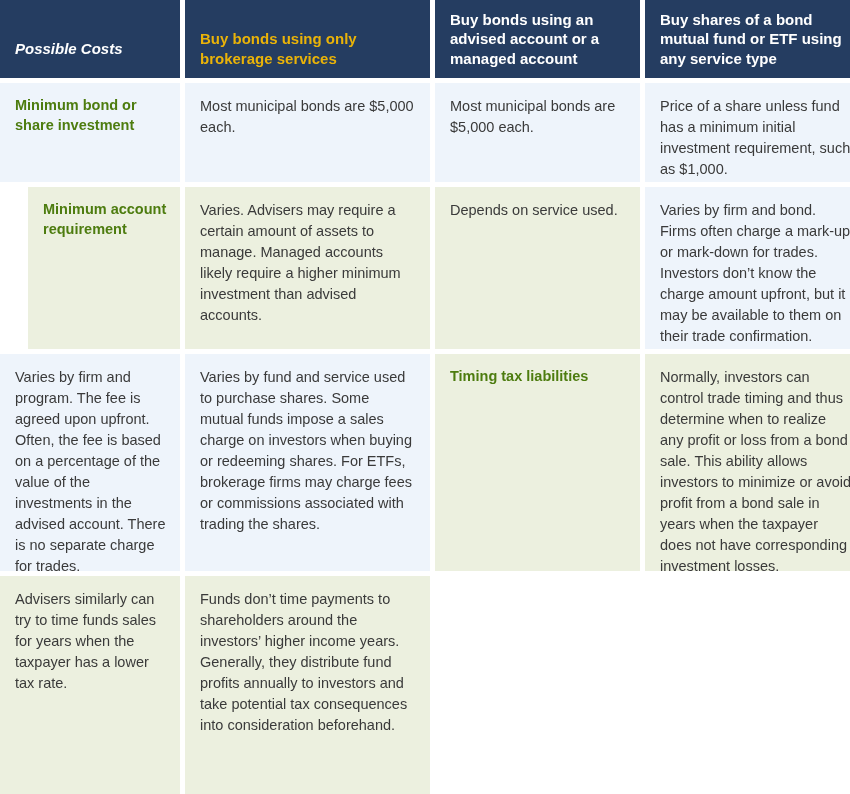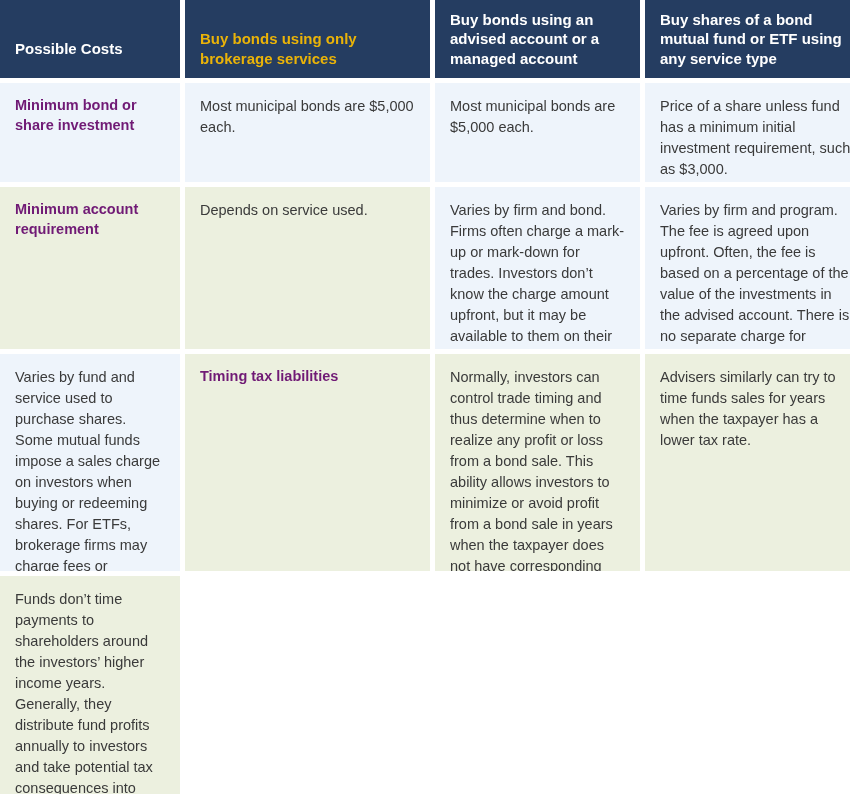--- a/index.html
+++ b/index.html
@@ -37,37 +37,38 @@
     font-weight: bold;
     font-size: 15px;
     line-height: 1.3;
     padding: 10px 14px 10px 15px;
     display: flex;
     align-items: flex-end;
   }
   .head-cell.first {
     align-items: center;
     padding-bottom: 22px;
+    font-style: italic;
   }
   .head-cell .head-text {
     display: block;
     margin-top: 31px;
   }
 
   
   .body-cell {
     font-size: 14.5px;
     line-height: 1.45;
     color: #3a3a3a;
     padding: 13px 14px 10px 15px;
   }
 
   .label-cell {
     font-weight: bold;
-    color: #701a75;
+    color: #4d7c0f;
     font-size: 14.5px;
     line-height: 1.35;
     padding: 13px 10px 10px 15px;
   }
 
   .cell-text {
     display: block;
     white-space: pre-line;
   }
 </style>
@@ -92,25 +93,28 @@
   <div class="cell label-cell row-blue-label" style="background: rgb(238, 244, 251);">
     <span class="cell-text">Minimum bond or share investment</span>
   </div>
   <div class="cell body-cell" style="background: rgb(238, 244, 251);">
     <span class="cell-text">Most municipal bonds are $5,000 each.</span>
   </div>
   <div class="cell body-cell" style="background: rgb(238, 244, 251);">
     <span class="cell-text">Most municipal bonds are $5,000 each.</span>
   </div>
   <div class="cell body-cell" style="background: rgb(238, 244, 251);">
-    <span class="cell-text">Price of a share unless fund has a minimum initial investment requirement, such as $3,000.</span>
+    <span class="cell-text">Price of a share unless fund has a minimum initial investment requirement, such as $1,000.</span>
   </div>
 
-  <div class="cell label-cell" style="background: rgb(236, 240, 223);">
+  <div class="cell label-cell" style="background: rgb(236, 240, 223); margin-left: 28px;">
     <span class="cell-text">Minimum account requirement</span>
+  </div>
+  <div class="cell body-cell" style="background: rgb(236, 240, 223);">
+    <span class="cell-text">Varies. Advisers may require a certain amount of assets to manage. Managed accounts likely require a higher minimum investment than advised accounts.</span>
   </div>
   <div class="cell body-cell" style="background: rgb(236, 240, 223);">
     <span class="cell-text">Depends on service used.</span>
   </div>
 
   <div class="cell body-cell" style="background: rgb(238, 244, 251);">
     <span class="cell-text">Varies by firm and bond. Firms often charge a mark-up or mark-down for trades. Investors don’t know the charge amount upfront, but it may be available to them on their trade confirmation.</span>
   </div>
   <div class="cell body-cell" style="background: rgb(238, 244, 251);">
     <span class="cell-text">Varies by firm and program. The fee is agreed upon upfront. Often, the fee is based on a percentage of the value of the investments in the advised account. There is no separate charge for trades.</span>

